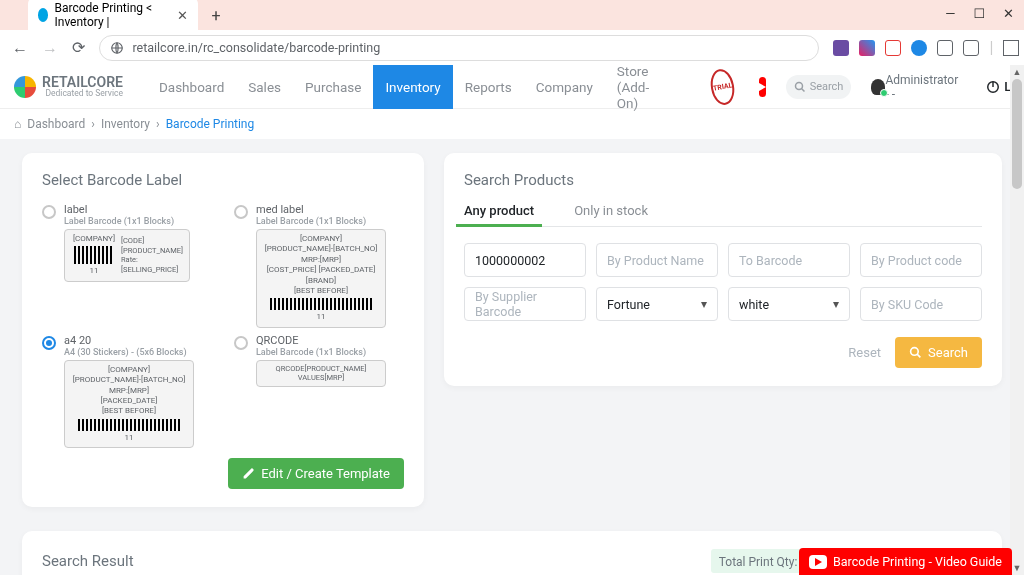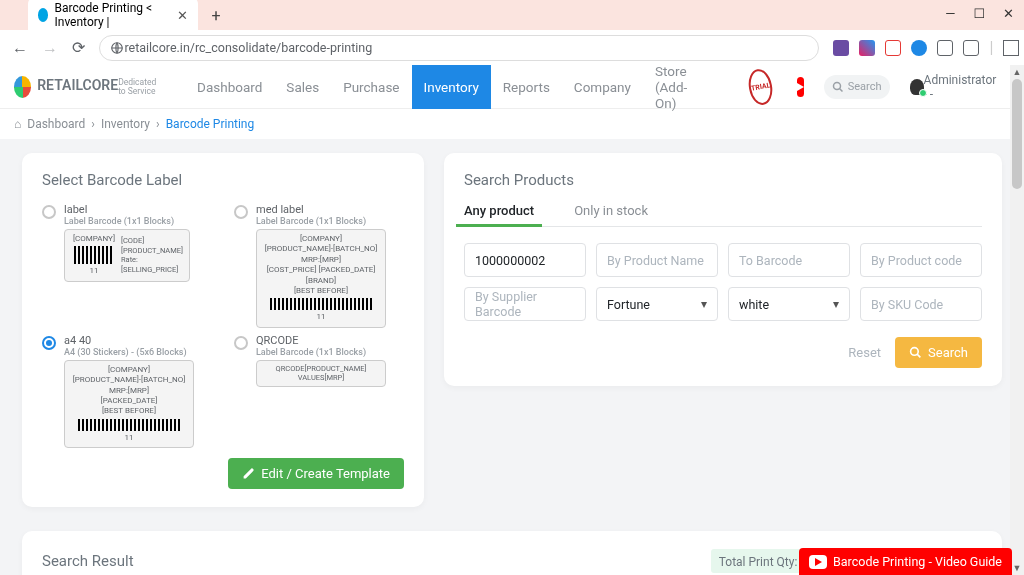--- a/index.html
+++ b/index.html
@@ -7,31 +7,31 @@
 
   
   .browser-top { height: 65px; background: linear-gradient(#fbe4df, #fbe4df 30px, #fff 30px); border-bottom: 1px solid #ddd; }
   .tab-row { height: 30px; display: flex; align-items: center; padding-left: 28px; }
   .tab { background: #fff; border-radius: 8px 8px 0 0; padding: 5px 10px; font-size: 12px; display: flex; align-items: center; gap: 6px; width: 170px; }
   .tab-fav { width: 14px; height: 14px; background: #00a4e4; border-radius: 50%; }
   .tab-close { margin-left: auto; font-size: 13px; color: #555; }
   .new-tab { width: 20px; text-align: center; font-size: 16px; color: #444; margin-left: 8px; }
   .addr-row { height: 35px; display: flex; align-items: center; gap: 14px; padding: 0 12px; background: #fff; }
   .nav-ic { width: 16px; height: 16px; display: flex; align-items: center; justify-content: center; color: #5f6368; font-size: 16px; }
-  .addr-bar { flex: 0 0 720px; height: 26px; border: 1px solid #ddd; border-radius: 13px; display: flex; align-items: center; padding: 0 10px; font-size: 12.5px; color: #5f6368; }
+  .addr-bar { flex: 0 0 720px; height: 26px; border: 1px solid #ddd; border-radius: 13px; display: flex; align-items: center; padding: 0 10px; gap: 8px; font-size: 12.5px; color: #5f6368; }
   .globe-ic { width: 14px; height: 14px; }
   .ext-icons { display: flex; gap: 10px; margin-left: auto; align-items: center; }
   .ext-ic { width: 16px; height: 16px; display: inline-block; }
   .window-ctrls { position: absolute; top: 6px; right: 10px; display: flex; gap: 18px; font-size: 13px; color: #333; }
 
   
   .app-header { height: 44px; background: #fff; display: flex; align-items: center; padding: 0 14px; gap: 10px; border-bottom: 1px solid #eee; }
   .logo { display: flex; align-items: center; gap: 6px; }
   .logo-ic { width: 22px; height: 22px; border-radius: 50%; background: conic-gradient(#f7b500 0 25%, #e74c3c 25% 50%, #2ecc71 50% 75%, #3498db 75% 100%); }
-  .logo-txt { display: flex; flex-direction: row; line-height: 1; }
+  .logo-txt { display: flex; flex-direction: column; line-height: 1; text-align: right; }
   .logo-main { font-size: 14px; font-weight: 600; color: #6c757d; }
   .logo-sub { font-size: 8.5px; color: #9aa0a6; }
   .menu { display: flex; gap: 0; margin-left: 14px; }
   .menu-item { padding: 0 12px; height: 44px; display: flex; align-items: center; font-size: 13.5px; color: #8a8f95; }
   .menu-item.active { background: #1e88e5; color: #fff; }
   .trial-stamp { width: 36px; height: 36px; border: 2px solid #c62828; border-radius: 50%; display: flex; align-items: center; justify-content: center; font-size: 7px; color: #c62828; font-weight: bold; margin-left: 40px; transform: rotate(-10deg); }
   .yt-ic { width: 28px; height: 20px; background: #ff0000; border-radius: 4px; display: flex; align-items: center; justify-content: center; margin-left: 14px; }
   .yt-tri { width: 0; height: 0; border-left: 7px solid #fff; border-top: 4px solid transparent; border-bottom: 4px solid transparent; }
   .hdr-search { width: 86px; height: 24px; background: #f1f3f4; border-radius: 12px; display: flex; align-items: center; gap: 4px; padding: 0 8px; font-size: 11px; color: #9aa0a6; margin-left: 10px; }
   .user-area { display: flex; align-items: center; margin-left: 10px; font-size: 12px; color: #6c757d; }
@@ -229,21 +229,21 @@
             <div>[BEST BEFORE]</div>
             <div class="barcode-sim small"></div>
             <div>11</div>
           </div>
         </div>
       </div>
 
       <div class="label-opt">
         <span class="radio sel"></span>
         <div>
-          <div class="label-head">a4 40</div>
+          <div class="label-head">a4 20</div>
           <div class="label-sub">A4 (30 Stickers) - (5x6 Blocks)</div>
           <div class="label-preview">
             <div>[COMPANY]</div>
             <div>[PRODUCT_NAME]-[BATCH_NO]</div>
             <div>MRP:[MRP]</div>
             <div>[PACKED_DATE]</div>
             <div>[BEST BEFORE]</div>
             <div class="barcode-sim small"></div>
             <div>11</div>
           </div>

